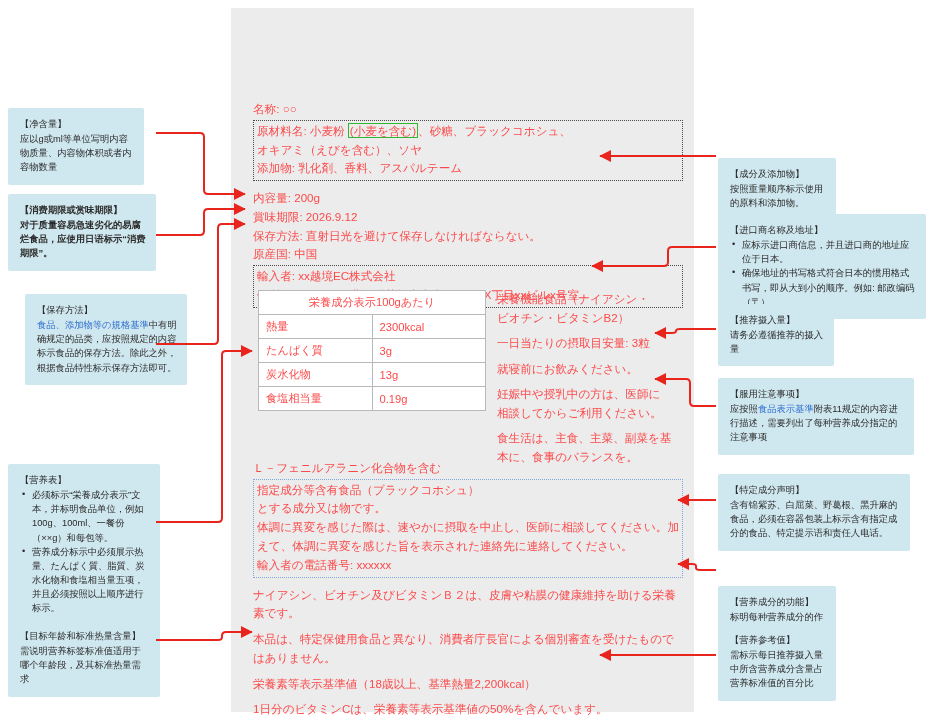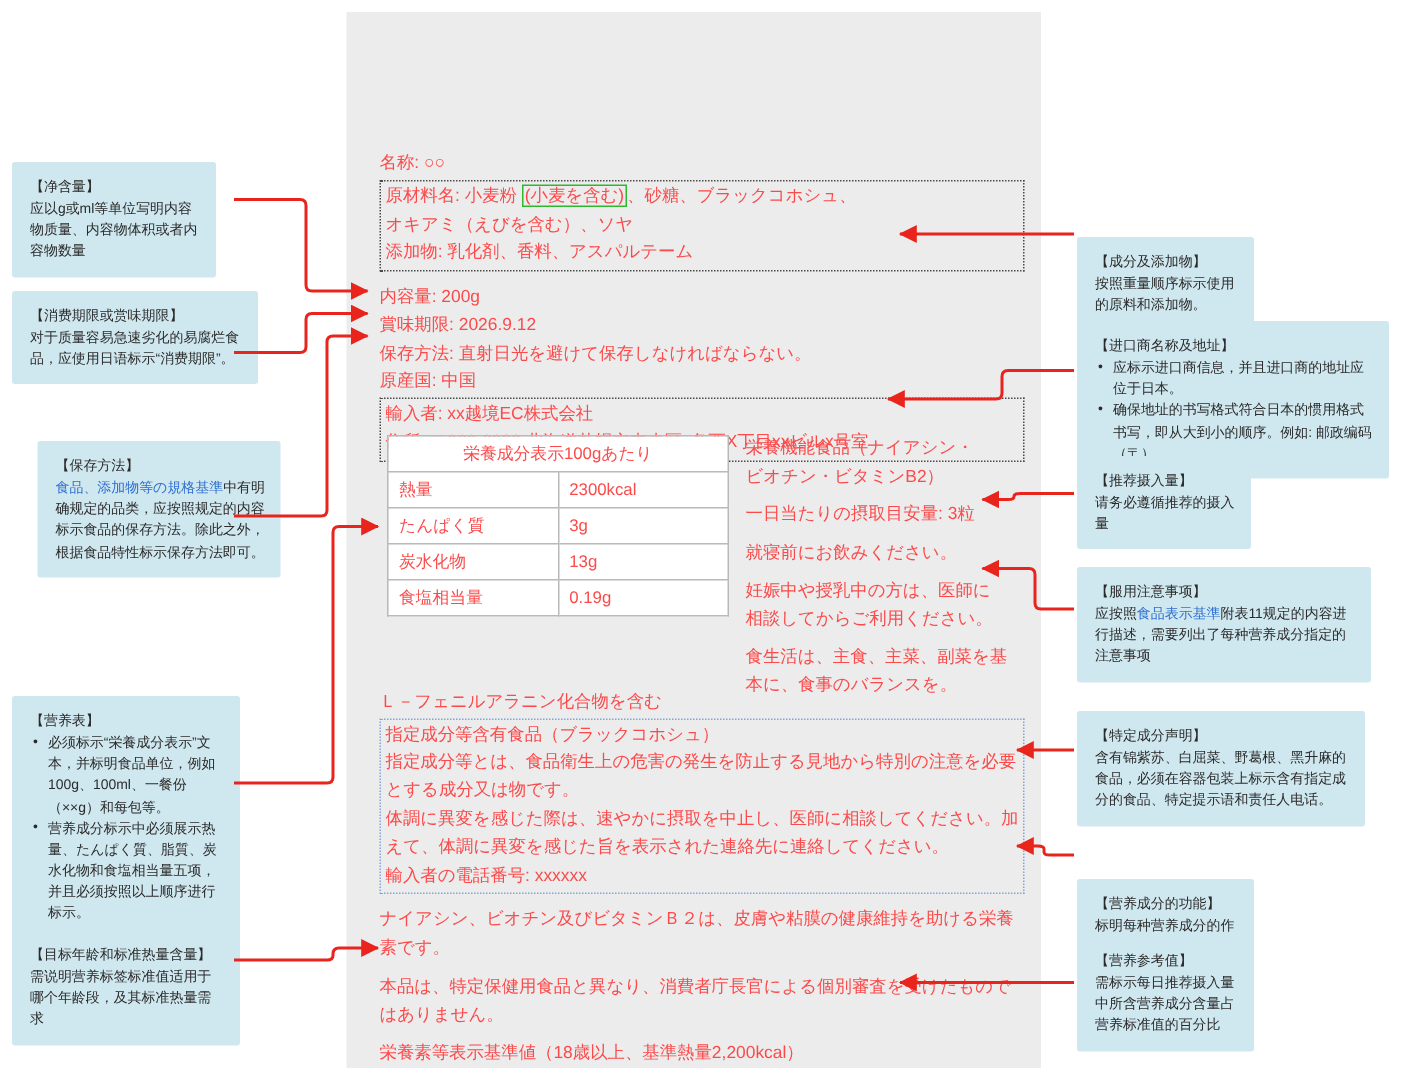--- a/index.html
+++ b/index.html
@@ -145,21 +145,20 @@
       <div class="doc-line">輸入者: xx越境EC株式会社</div>
       <div class="doc-line">住所: 〒060-0032 北海道札幌市中央区x条西X丁目xxビルx号室</div>
     </div>
 
     <div style="height:150px"></div>
 
     <div class="doc-line">Ｌ－フェニルアラニン化合物を含む</div>
 
     <div class="boxed-blue">
       <div class="doc-line">指定成分等含有食品（ブラックコホシュ）</div>
-      <div class="doc-line">指定成分等とは、食品衛生上の危害の発生を防止する見地から特別の注意を必要</div>
       <div class="doc-line">とする成分又は物です。</div>
       <div class="doc-line">体調に異変を感じた際は、速やかに摂取を中止し、医師に相談してください。加</div>
       <div class="doc-line">えて、体調に異変を感じた旨を表示された連絡先に連絡してください。</div>
       <div class="doc-line">輸入者の電話番号: xxxxxx</div>
     </div>
 
     <div class="doc-gap"></div>
     <div class="doc-line">ナイアシン、ビオチン及びビタミンＢ２は、皮膚や粘膜の健康維持を助ける栄養素です。</div>
     <div class="doc-gap"></div>
     <div class="doc-line">本品は、特定保健用食品と異なり、消費者庁長官による個別審査を受けたものではありません。</div>
@@ -213,21 +212,21 @@
       <span>食生活は、主食、主菜、副菜を基</span><br>
       <span>本に、食事のバランスを。</span>
     </p>
   </div>
 
   <div class="callout" style="left:8px; top:108px; width:136px;">
     <span class="c-title">【净含量】</span>
     <span>应以g或ml等单位写明内容物质量、内容物体积或者内容物数量</span>
   </div>
 
-  <div class="callout" style="left:8px; top:194px; width:164px;">
+  <div class="callout" style="left:8px; top:194px; width:148px;font-weight:bold;">
     <span class="c-title">【消费期限或赏味期限】</span>
     <span>对于质量容易急速劣化的易腐烂食品，应使用日语标示“消费期限”。</span>
   </div>
 
   <div class="callout" style="left:25px; top:294px; width:162px;">
     <span class="c-title">【保存方法】</span>
     <span class="blue-link">食品、添加物等の規格基準</span><span>中有明确规定的品类，应按照规定的内容标示食品的保存方法。除此之外，根据食品特性标示保存方法即可。</span>
   </div>
 
   <div class="callout" style="left:8px; top:464px; width:152px;">

